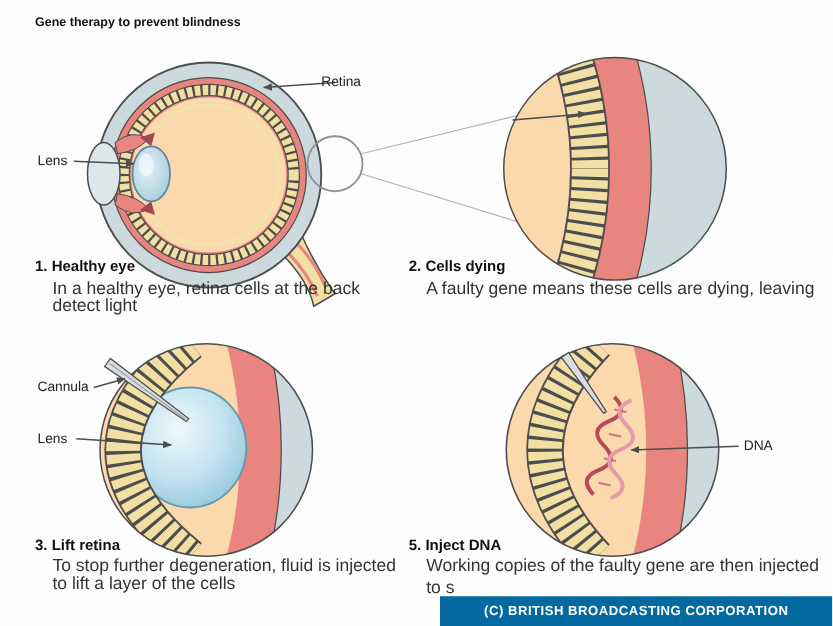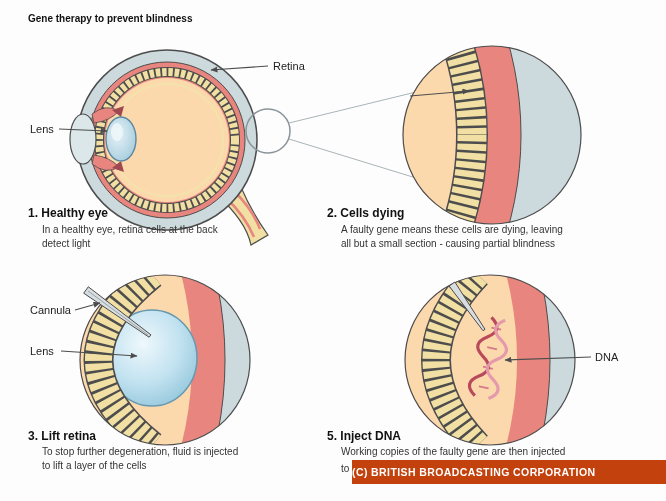--- a/index.html
+++ b/index.html
@@ -4,23 +4,23 @@
 <style>
   html,body{margin:0;padding:0;background:#fff;}
   #page{position:relative;width:666px;height:501px;background:#fdfdfd;overflow:hidden;
         font-family:"Liberation Sans",sans-serif;color:#222;}
   #canvas{position:absolute;left:0;top:0;}
   .txt{position:absolute;white-space:nowrap;}
   .title{font-size:10px;font-weight:bold;color:#111;}
   .lbl{font-size:11px;color:#222;}
   .lbl.wrap{white-space:normal;line-height:13px;}
   .head{font-size:12px;font-weight:bold;color:#111;}
-  .cap{font-size:10px;color:#333;line-height:14px;text-align:right;}
-  #copyright-bar{position:absolute;left:352px;top:460px;width:314px;height:24px;
-        background:#c2410c;display:flex;align-items:center;z-index:5;}
+  .cap{font-size:14px;color:#333;line-height:14px;text-align:right;}
+  #copyright-bar{position:absolute;left:352px;top:477px;width:314px;height:24px;
+        background:#0369a1;display:flex;align-items:center;justify-content:center;z-index:5;}
   #copyright-bar span{color:#fff;font-size:10.5px;font-weight:bold;letter-spacing:.4px;}
 </style>
 </head>
 <body>
 
 <div id="page">
 
   <svg id="canvas" width="666" height="501" viewBox="0 0 666 501">
     <defs>
       <marker id="arrow" markerWidth="9" markerHeight="8" refX="6.5" refY="3" orient="auto" markerUnits="userSpaceOnUse">
@@ -130,33 +130,32 @@
       <line x1="59" y1="129" x2="107" y2="131" marker-end="url(#arrow)"></line>
       <line x1="410" y1="96" x2="469" y2="91" marker-end="url(#arrow)"></line>
       <line x1="75" y1="310" x2="100" y2="303" marker-end="url(#arrow)"></line>
       <line x1="61" y1="351" x2="137" y2="356" marker-end="url(#arrow)"></line>
       <line x1="591" y1="357" x2="505" y2="360" marker-end="url(#arrow)"></line>
     </g>
   </svg>
 
   <div class="txt title" style="left:28px;top:13px">Gene therapy to prevent blindness</div>
 
-  <div class="txt lbl" style="left:273px;top:60px">Retina</div>
+  <div class="txt lbl" style="left:257px;top:60px">Retina</div>
   <div class="txt lbl" style="left:30px;top:123px">Lens</div>
   <div class="txt lbl" style="left:30px;top:304px">Cannula</div>
   <div class="txt lbl" style="left:30px;top:345px">Lens</div>
   <div class="txt lbl" style="left:595px;top:351px">DNA</div>
 
   <div class="txt head" style="left:28px;top:206px">1. Healthy eye</div>
   <div class="txt cap" style="left:42px;top:223px">In a healthy eye, retina cells at the back</div>
   <div class="txt cap" style="left:42px;top:237px">detect light</div>
 
   <div class="txt head" style="left:327px;top:206px">2. Cells dying</div>
   <div class="txt cap" style="left:341px;top:223px">A faulty gene means these cells are dying, leaving</div>
-  <div class="txt cap" style="left:341px;top:237px">all but a small section - causing partial blindness</div>
 
   <div class="txt head" style="left:28px;top:429px">3. Lift retina</div>
   <div class="txt cap" style="left:42px;top:459px">to lift a layer of the cells</div>
   <div class="txt cap" style="left:42px;top:445px">To stop further degeneration, fluid is injected</div>
 
   <div class="txt head" style="left:327px;top:429px">5. Inject DNA</div>
   <div class="txt cap" style="left:341px;top:445px">Working copies of the faulty gene are then injected</div>
   <div class="txt cap" style="left:341px;top:462px">to s</div>
 
   <div id="copyright-bar">

